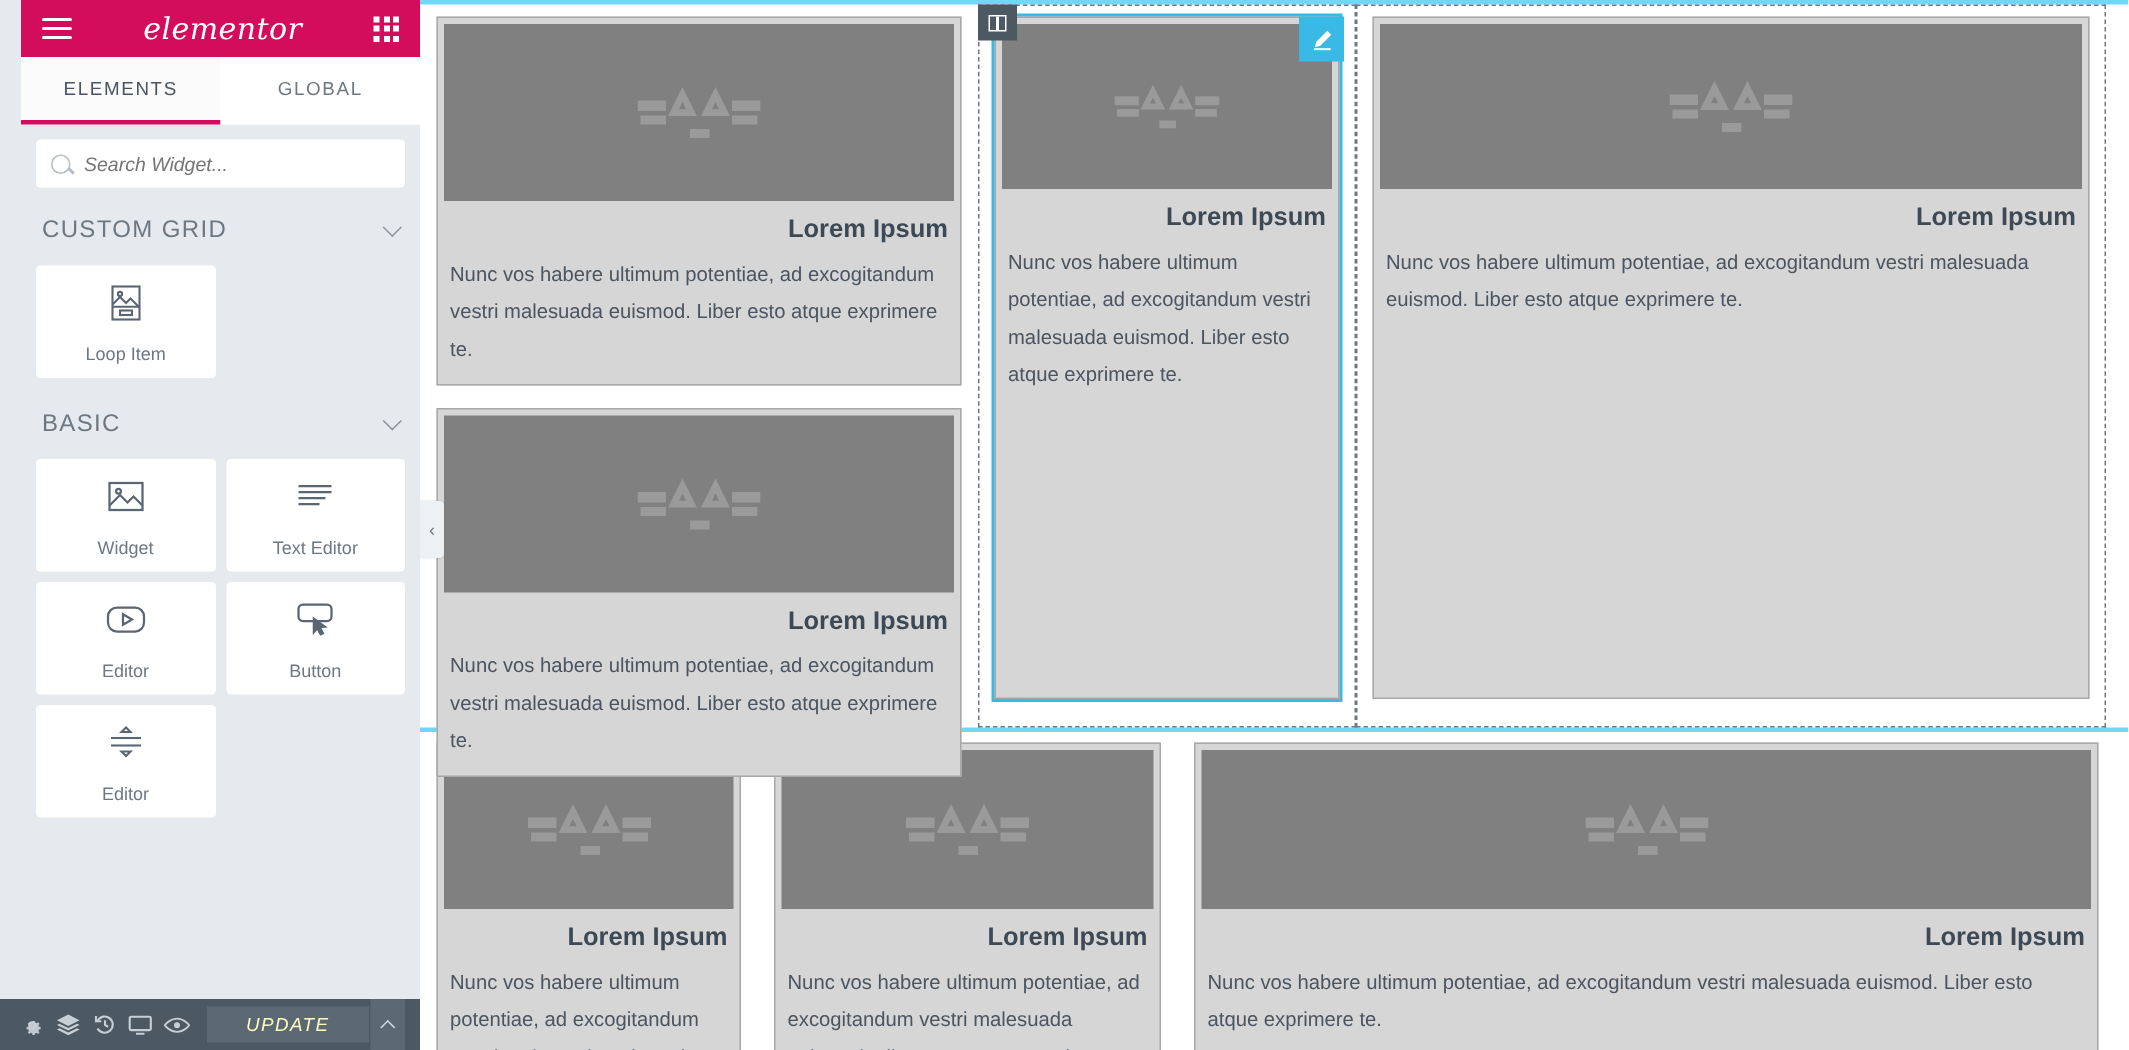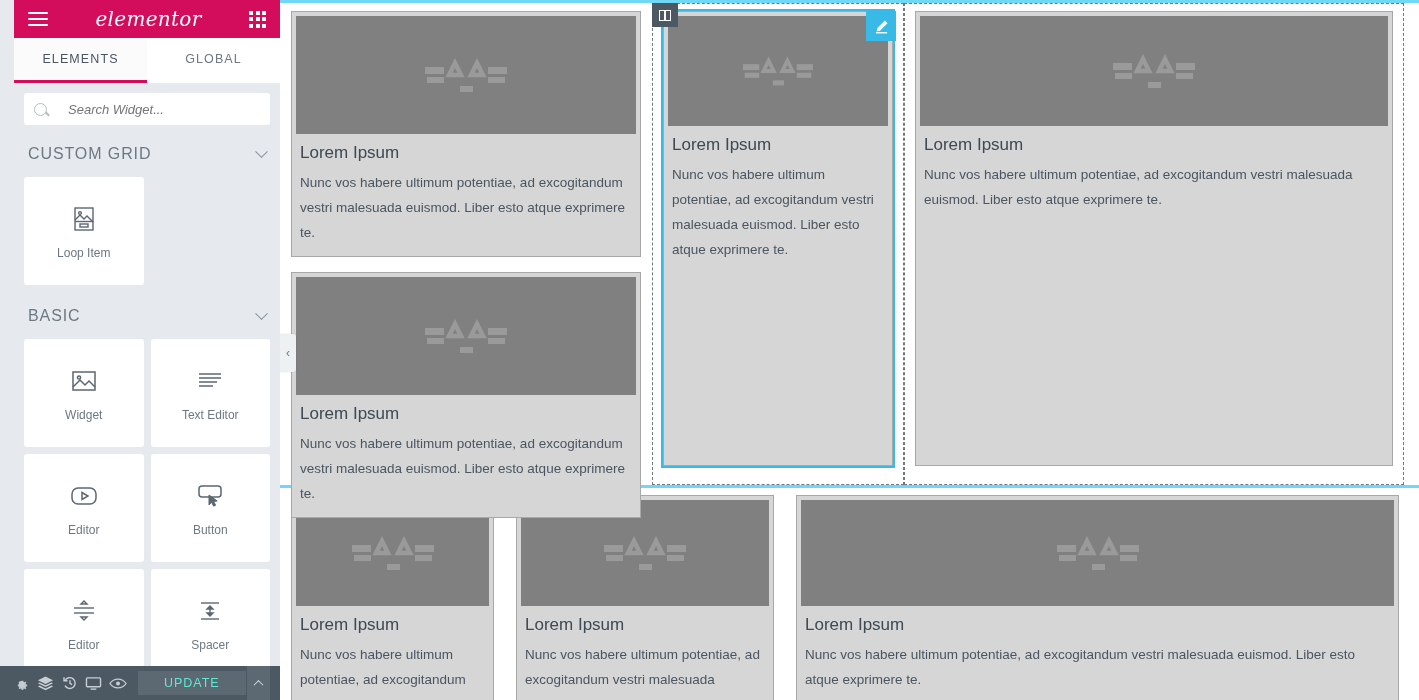--- a/index.html
+++ b/index.html
@@ -44,47 +44,47 @@
   .panel-body { flex: 1; overflow: hidden; padding: 10px 10px 0 10px; position: relative; }
 
   .search-wrap {
     height: 32px; background: #fff; border-radius: 3px;
     display: flex; align-items: center; padding: 0 10px; margin-bottom: 14px;
   }
   .search-ico { width: 13px; height: 13px; border: 1.6px solid #b4bcc4; border-radius: 50%; position: relative; margin-right: 9px; flex: 0 0 13px; }
   .search-ico::after { content: ""; position: absolute; width: 5px; height: 1.7px; background: #b4bcc4; transform: rotate(45deg); right: -4px; bottom: 0px; }
   .search-wrap input {
     border: 0; outline: 0; flex: 1; font-size: 13px; font-style: italic;
-    color: #9aa3ab; font-family: "Liberation Sans", sans-serif; background: transparent; margin-left: 12px;
+    color: #9aa3ab; font-family: "Liberation Sans", sans-serif; background: transparent;
   }
 
   .cat { display: flex; align-items: center; justify-content: space-between; padding: 6px 4px 14px 4px; cursor: pointer; }
   .cat-title { font-size: 16px; letter-spacing: .9px; color: #6d7882; }
   .chev { width: 9px; height: 9px; border-right: 1.7px solid #8a939c; border-bottom: 1.7px solid #8a939c; transform: rotate(45deg) translate(-2px,-2px); }
 
   .wgrid { display: grid; grid-template-columns: 1fr 1fr; gap: 7px; }
   .widget {
-    background: #fff; height: 108px; border-radius: 3px;
+    background: #fff; height: 75px; border-radius: 3px;
     display: flex; flex-direction: column; align-items: center; justify-content: center;
     cursor: grab;
   }
   .widget .wlabel { font-size: 12px; color: #6d7882; margin-top: 11px; }
   .wico { width: 34px; height: 32px; display: flex; align-items: center; justify-content: center; color: #5b6673; }
   .wico svg { display: block; }
   .single { grid-column: 1 / 2; }
 
   
   .panel-footer {
     position: absolute; left: 0; bottom: 0; width: 280px; height: 34px;
     background: #4c5862; display: flex; align-items: center; padding: 0 10px; gap: 0;
   }
   .fico { width: 34px; height: 34px; display: flex; align-items: center; justify-content: center; color: #c7ced4; cursor: pointer; }
   .update-btn {
-    margin-left: 8px; background: #5c6872; color: #5eead4; font-size: 12.5px; letter-spacing: 1px;
-    height: 24px; display: flex; align-items: center; padding: 0 26px; cursor: pointer;
+    margin-left: 8px; background: #5c6872; color: #fef9c3; font-size: 12.5px; letter-spacing: 1px;
+    height: 24px; display: flex; align-items: center; padding: 0 26px; cursor: pointer; font-style: italic;
   }
   .update-caret {
     background: #5c6872; height: 34px; width: 34px; display: flex; align-items: center; justify-content: center;
     border-left: 1px solid #4c5862; cursor: pointer;
   }
   .caret-up { width: 7px; height: 7px; border-left: 1.6px solid #cfd6dc; border-top: 1.6px solid #cfd6dc; transform: rotate(45deg) translate(1px,1px); }
 
   
   .canvas {
     flex: 1; height: 700px; background: #ffffff; position: relative; overflow: hidden;
@@ -128,21 +128,21 @@
 
   .card {
     background: #d6d6d6; border: 1px solid #a8a8a8; padding: 4px;
     margin-bottom: 15px;
   }
   .card.sel { border: 1px solid #a8a8a8; box-shadow: 0 0 0 2px #39b9e5; }
   .thumb {
     background: #808080; width: 100%; display: flex; align-items: center; justify-content: center;
   }
   .card-title {
-    font-size: 17px; color: #3d4954; padding: 9px 4px 0 4px; font-weight: 400;
+    font-size: 17px; color: #3d4954; padding: 9px 4px 0 4px; font-weight: 700; text-align: right;
   }
   .card-text {
     font-size: 13.5px; color: #4a5561; line-height: 1.85; padding: 8px 4px 6px 4px;
   }
 
   .row-bottom { display: flex; padding-top: 7px; }
   .bcol { padding: 0 11px; }
   .bcol-1 { width: 225px; }
   .bcol-2 { width: 280px; }
   .bcol-3 { width: 625px; }
@@ -262,32 +262,20 @@
             <svg width="28" height="26" viewBox="0 0 28 26" stroke="#5b6673" stroke-width="1.4" fill="none">
               <path d="M11 6 l3 -3 l3 3 z"></path>
               <line x1="4" y1="10" x2="24" y2="10"></line>
               <line x1="4" y1="15" x2="24" y2="15"></line>
               <path d="M11 19 l3 3 l3 -3 z"></path>
             </svg>
           </span>
           <span class="wlabel">Editor</span>
         </div>
 
-        <div class="widget">
-          <span class="wico">
-            <svg width="28" height="26" viewBox="0 0 28 26" stroke="#5b6673" stroke-width="1.4" fill="none">
-              <line x1="5" y1="5" x2="23" y2="5"></line>
-              <line x1="5" y1="21" x2="23" y2="21"></line>
-              <path d="M14 8 l3 3 h-6 z" fill="#5b6673"></path>
-              <line x1="14" y1="9" x2="14" y2="17"></line>
-              <path d="M14 18 l3 -3 h-6 z" fill="#5b6673"></path>
-            </svg>
-          </span>
-          <span class="wlabel">Spacer</span>
-        </div>
 
       </div>
     </div>
 
     <div class="panel-footer">
       <span class="fico">
         <svg width="15" height="15" viewBox="0 0 16 16" fill="#c7ced4">
           <path d="M8 5.2a2.8 2.8 0 100 5.6 2.8 2.8 0 000-5.6zm0 4.2a1.4 1.4 0 110-2.8 1.4 1.4 0 010 2.8z"></path>
           <path d="M14 9.2l-1.3-.3a4.8 4.8 0 00-.3-.9l.8-1-1.2-1.2-1 .8a4.8 4.8 0 00-.9-.3L9.8 5H8.2l-.3 1.3c-.3.06-.6.17-.9.3l-1-.8L4.8 7l.8 1c-.13.3-.24.6-.3.9L4 9.2v1.6l1.3.3c.06.3.17.6.3.9l-.8 1 1.2 1.2 1-.8c.3.13.6.24.9.3l.3 1.3h1.6l.3-1.3c.3-.06.6-.17.9-.3l1 .8 1.2-1.2-.8-1c.13-.3.24-.6.3-.9l1.3-.3V9.2z" opacity=".95"></path>
         </svg>

